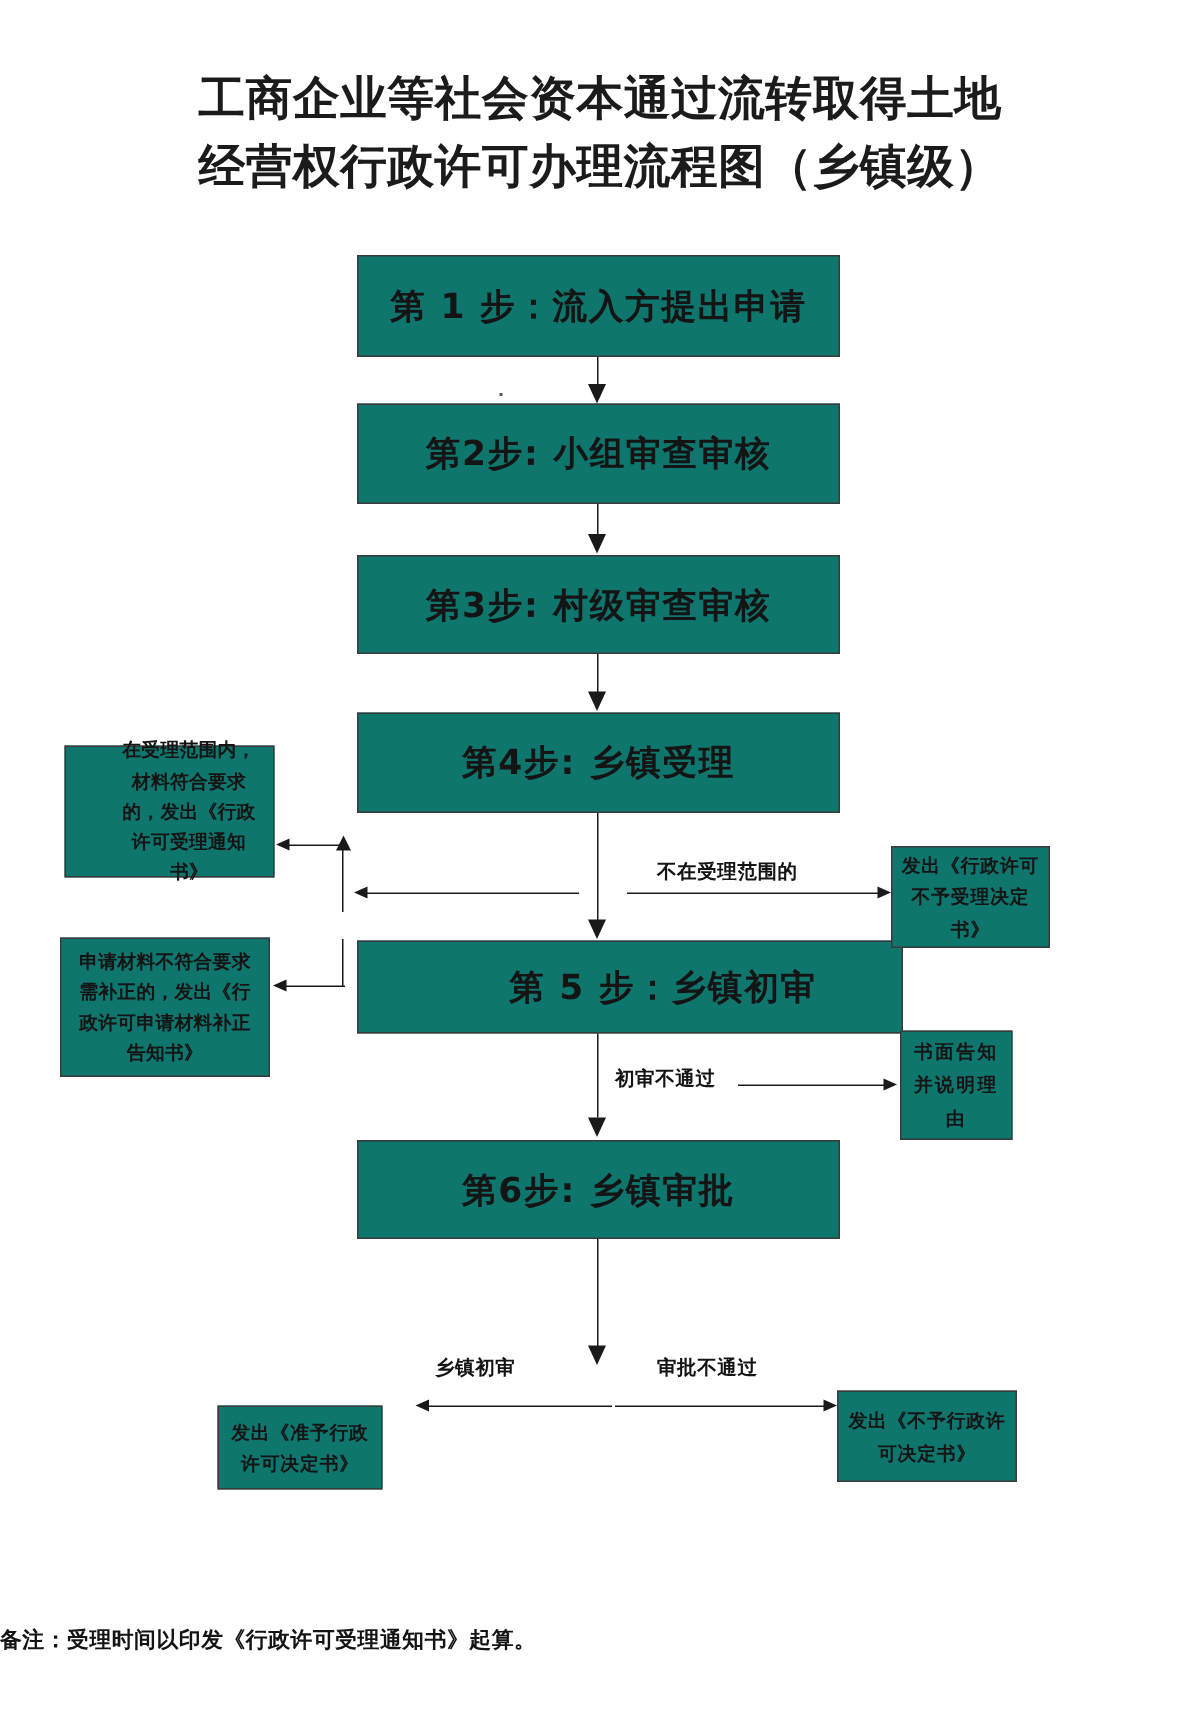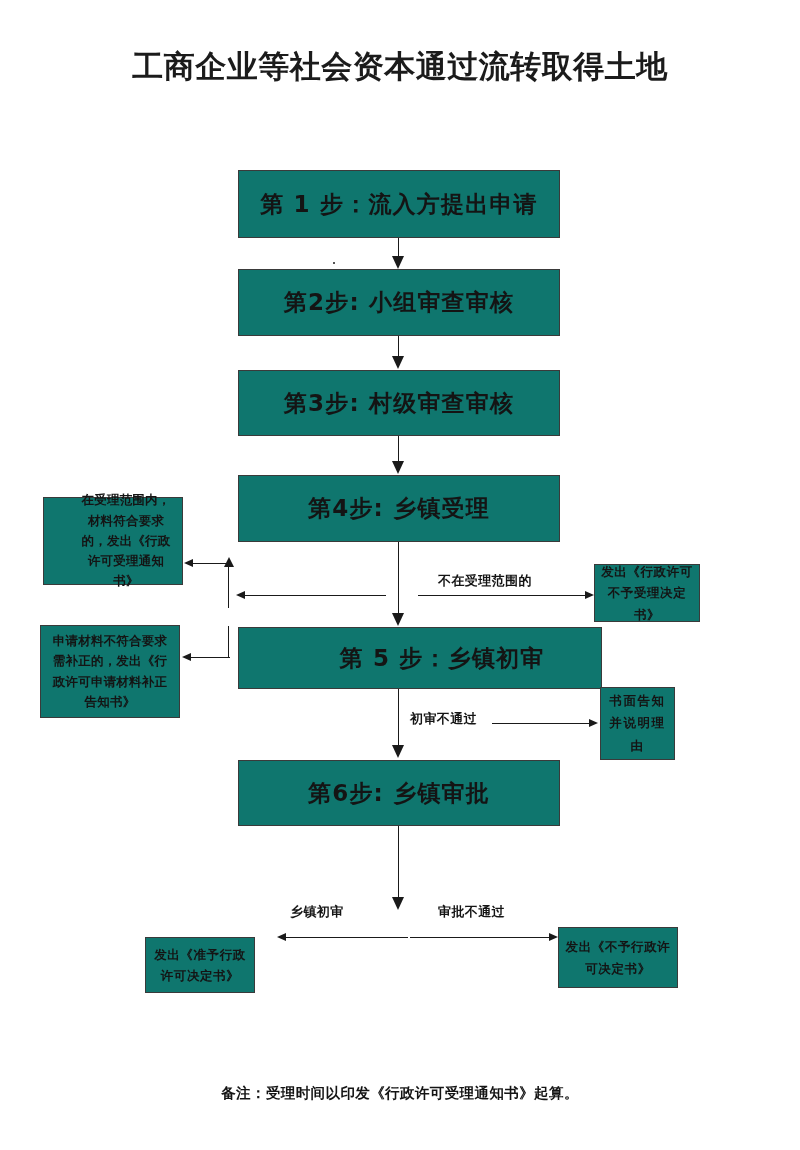--- a/index.html
+++ b/index.html
@@ -129,41 +129,42 @@
     white-space: nowrap;
     letter-spacing: 0.4px;
   }
 
   
   .footer-note {
     position: absolute;
     left: 0;
     top: 1084px;
     width: 800px;
-    text-align: center;
+    text-align: left;
     font-size: 14.5px;
     font-weight: bold;
     color: #141414;
     letter-spacing: 0.4px;
   }
 
   .stray-dot {
     position: absolute;
     width: 2px;
     height: 2px;
     background: #555;
   }
 </style>
 </head>
 <body>
 
 <div id="page">
 
   <div class="title">
     <span class="tline">工商企业等社会资本通过流转取得土地</span>
+    <span class="tline">经营权行政许可办理流程图（乡镇级）</span>
   </div>
 
   <div class="box step-box" style="left:238px; top:170px; width:322px; height:68px;">
     <span>第 1 步：流入方提出申请</span>
   </div>
 
   <div class="box step-box" style="left:238px; top:269px; width:322px; height:67px;">
     <span>第2步: 小组审查审核</span>
   </div>
 
@@ -184,21 +185,21 @@
   </div>
 
   <div class="box note-box" style="left:43px; top:497px; width:140px; height:88px;padding-left:32px;">
     <span>在受理范围内，材料符合要求的，发出《行政许可受理通知书》</span>
   </div>
 
   <div class="box note-box" style="left:40px; top:625px; width:140px; height:93px;">
     <span>申请材料不符合要求需补正的，发出《行政许可申请材料补正告知书》</span>
   </div>
 
-  <div class="box small-box" style="left:594px; top:564px; width:106px; height:58px;">
+  <div class="box small-box" style="left:594px; top:564px; width:106px; height:68px;">
     <span>发出《行政许可不予受理决定书》</span>
   </div>
 
   <div class="box tiny-box" style="left:600px; top:687px; width:75px; height:73px;">
     <span>书面告知并说明理由</span>
   </div>
 
   <div class="box small-box" style="left:145px; top:937px; width:110px; height:56px;">
     <span>发出《准予行政许可决定书》</span>
   </div>

